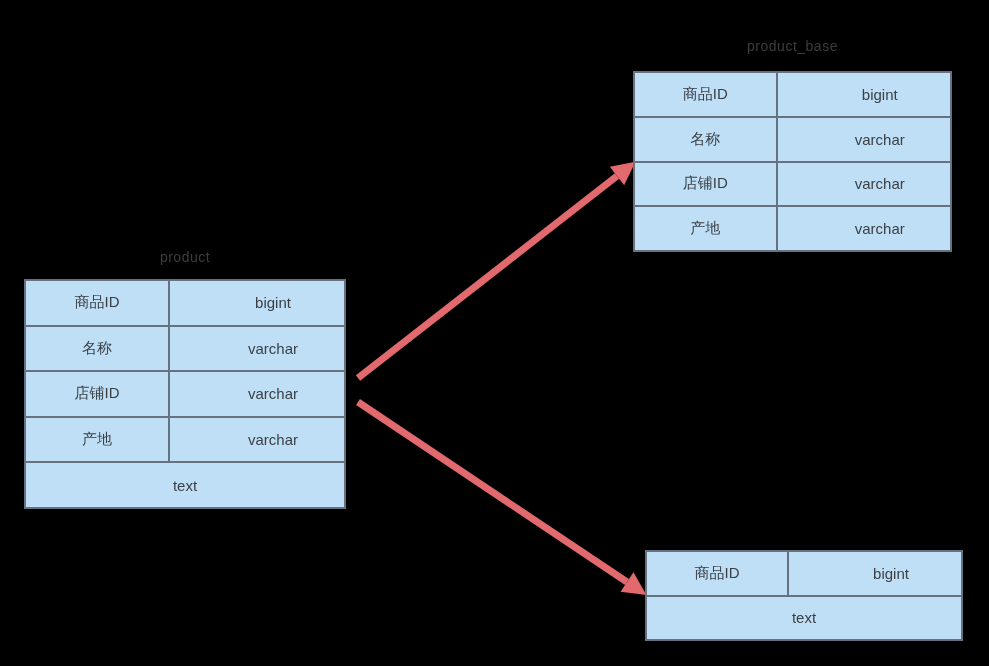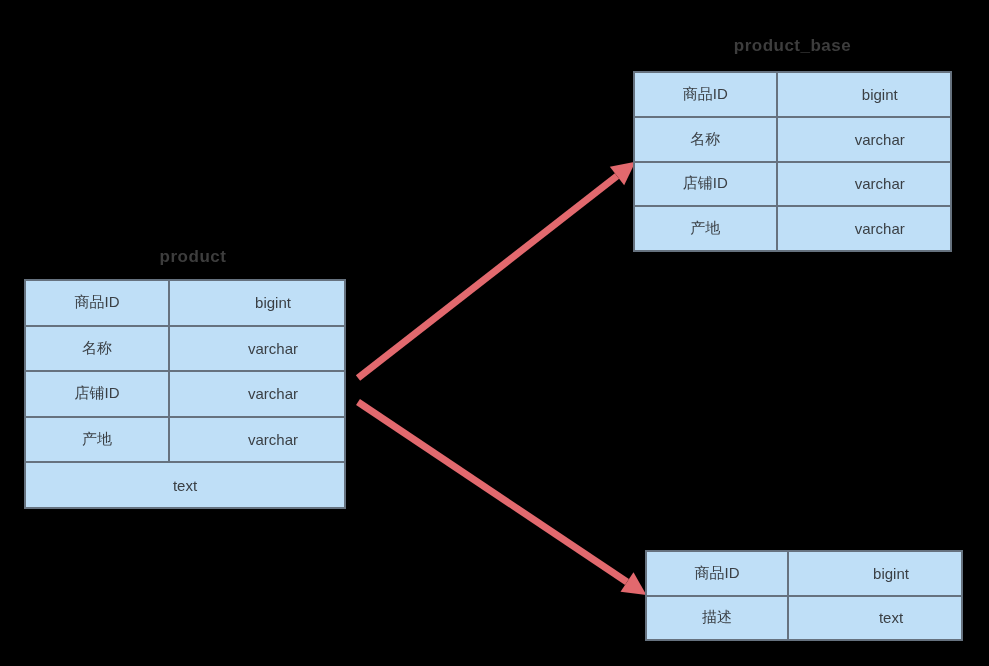--- a/index.html
+++ b/index.html
@@ -18,22 +18,22 @@
     position:relative;
   }
   .canvas{position:absolute;inset:0;width:989px;height:666px;}
   .arrows{position:absolute;left:0;top:0;width:989px;height:666px;pointer-events:none;}
   .arrows line{stroke:var(--arrow);stroke-width:7;}
   .ah{fill:var(--arrow);}
   .tbl-title{
     position:absolute;
     text-align:center;
     color:var(--title-text);
-    font-size:17px;
-    font-weight:700;
+    font-size:14px;
+    font-weight:400;
     letter-spacing:0.5px;
     line-height:26px;
   }
   .tbl{
     position:absolute;
     display:flex;
     flex-direction:column;
     border:2px solid var(--border);
     background:var(--cell-fill);
   }
@@ -58,21 +58,21 @@
   <svg class="arrows">
     <defs>
       <marker id="arrowhead" viewBox="0 0 12 12" refX="1" refY="6" markerWidth="4" markerHeight="4" orient="auto">
         <path class="ah" d="M1,1 L11,6 L1,11 z"></path>
       </marker>
     </defs>
     <line x1="358" y1="378" x2="617" y2="176" marker-end="url(#arrowhead)"></line>
     <line x1="358" y1="402" x2="627" y2="582" marker-end="url(#arrowhead)"></line>
   </svg>
 
-  <div class="tbl-title" style="left:32px;top:244px;width:322px;">product</div>
+  <div class="tbl-title" style="left:24px;top:244px;width:322px;">product</div>
   <div class="tbl" style="left:24px;top:279px;width:322px;height:230px;">
     <div class="row">
       <div class="cell field">商品ID</div>
       <div class="cell type">bigint</div>
     </div>
     <div class="row">
       <div class="cell field">名称</div>
       <div class="cell type">varchar</div>
     </div>
     <div class="row">
@@ -107,18 +107,17 @@
       <div class="cell type">varchar</div>
     </div>
   </div>
 
   <div class="tbl" style="left:645px;top:550px;width:318px;height:91px;">
     <div class="row">
       <div class="cell field">商品ID</div>
       <div class="cell type">bigint</div>
     </div>
     <div class="row">
-      <div class="cell field">描述</div>
       <div class="cell type">text</div>
     </div>
   </div>
 
 </div>
 
 </body></html>

